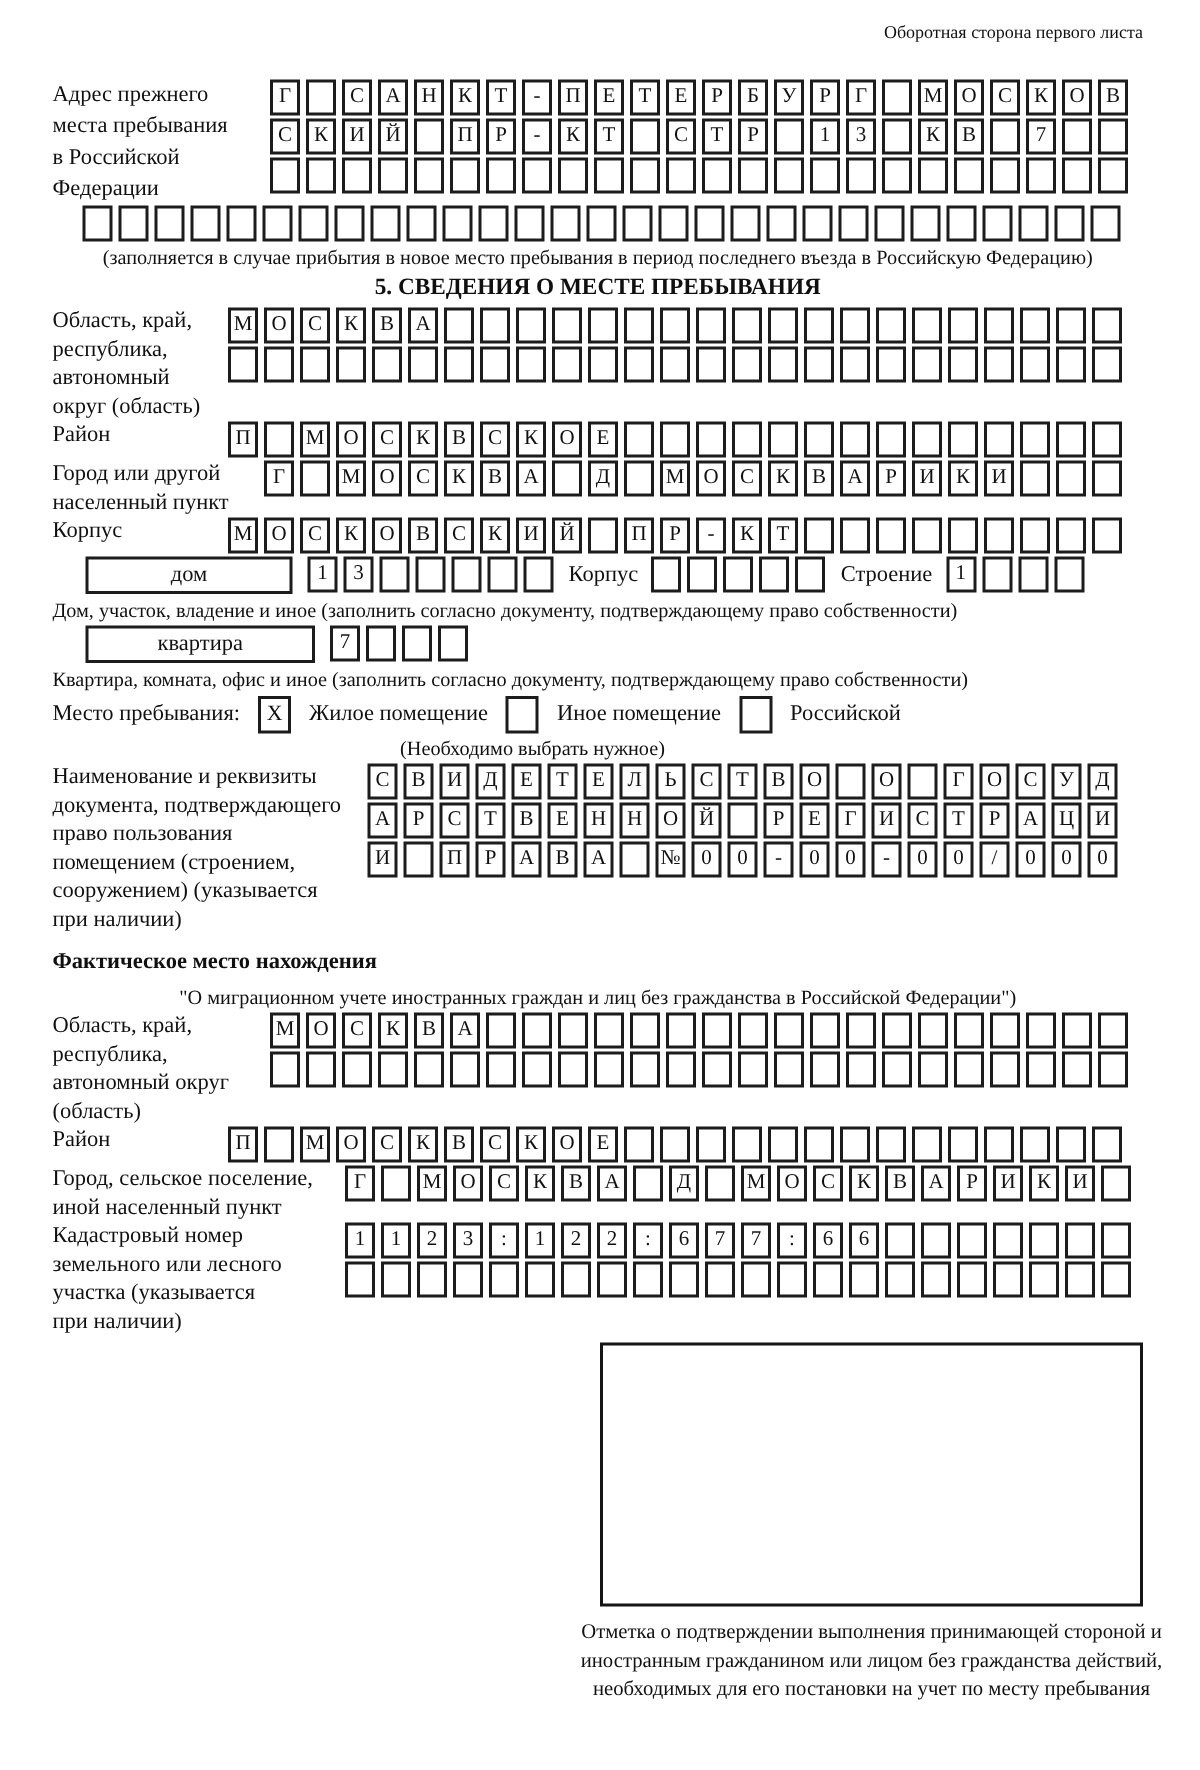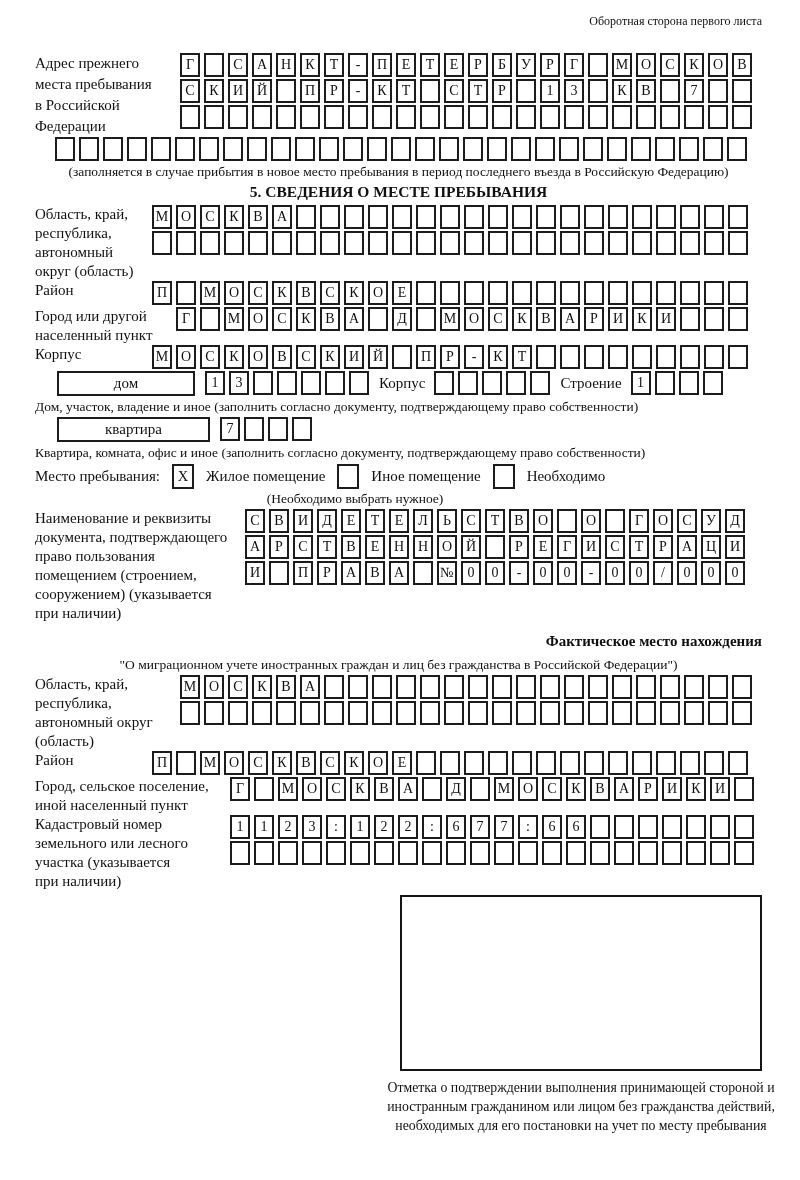--- a/index.html
+++ b/index.html
@@ -45,21 +45,21 @@
   .inline-lab{font-size:15px;line-height:24px;margin:0 9px 0 6px;}
 
   .stay-row{display:flex;align-items:center;margin:3px 0 1px 0;font-size:15px;}
   .cbox{
     width:22px;height:25px;box-sizing:border-box;border:2px solid #1c1c1c;
     display:inline-flex;align-items:center;justify-content:center;
     font-size:14.5px;margin:0 12px;flex:0 0 auto;
   }
   .stay-note{margin-left:150px;width:340px;}
 
-  .fact-title{font-weight:bold;font-size:15px;text-align:right;margin:8px 0 5px 0;line-height:20px;}
+  .fact-title{font-weight:bold;font-size:15px;text-align:left;margin:8px 0 5px 0;line-height:20px;}
 
   .stamp-box{
     width:362px;height:176px;border:2px solid #151515;box-sizing:border-box;
     margin:4px 0 0 365px;
   }
   .stamp-note{
     width:400px;margin:7px 0 0 346px;text-align:center;
     font-size:13.8px;line-height:19px;
   }
   .mb2{margin-bottom:2px;}
@@ -388,21 +388,21 @@
   </div>
   <div class="note">Квартира, комната, офис и иное (заполнить согласно документу, подтверждающему право собственности)</div>
 
   <div class="stay-row">
     <span>Место пребывания:</span>
     <span class="cbox">X</span>
     <span>Жилое помещение</span>
     <span class="cbox"></span>
     <span>Иное помещение</span>
     <span class="cbox"></span>
-    <span>Необходимо</span>
+    <span>Российской</span>
   </div>
   <div class="note note-c stay-note">(Необходимо выбрать нужное)</div>
 
   <div class="frow">
     <div class="lbl lbl-210">Наименование и реквизиты
 документа, подтверждающего
 право пользования
 помещением (строением,
 сооружением) (указывается
 при наличии)</div>

